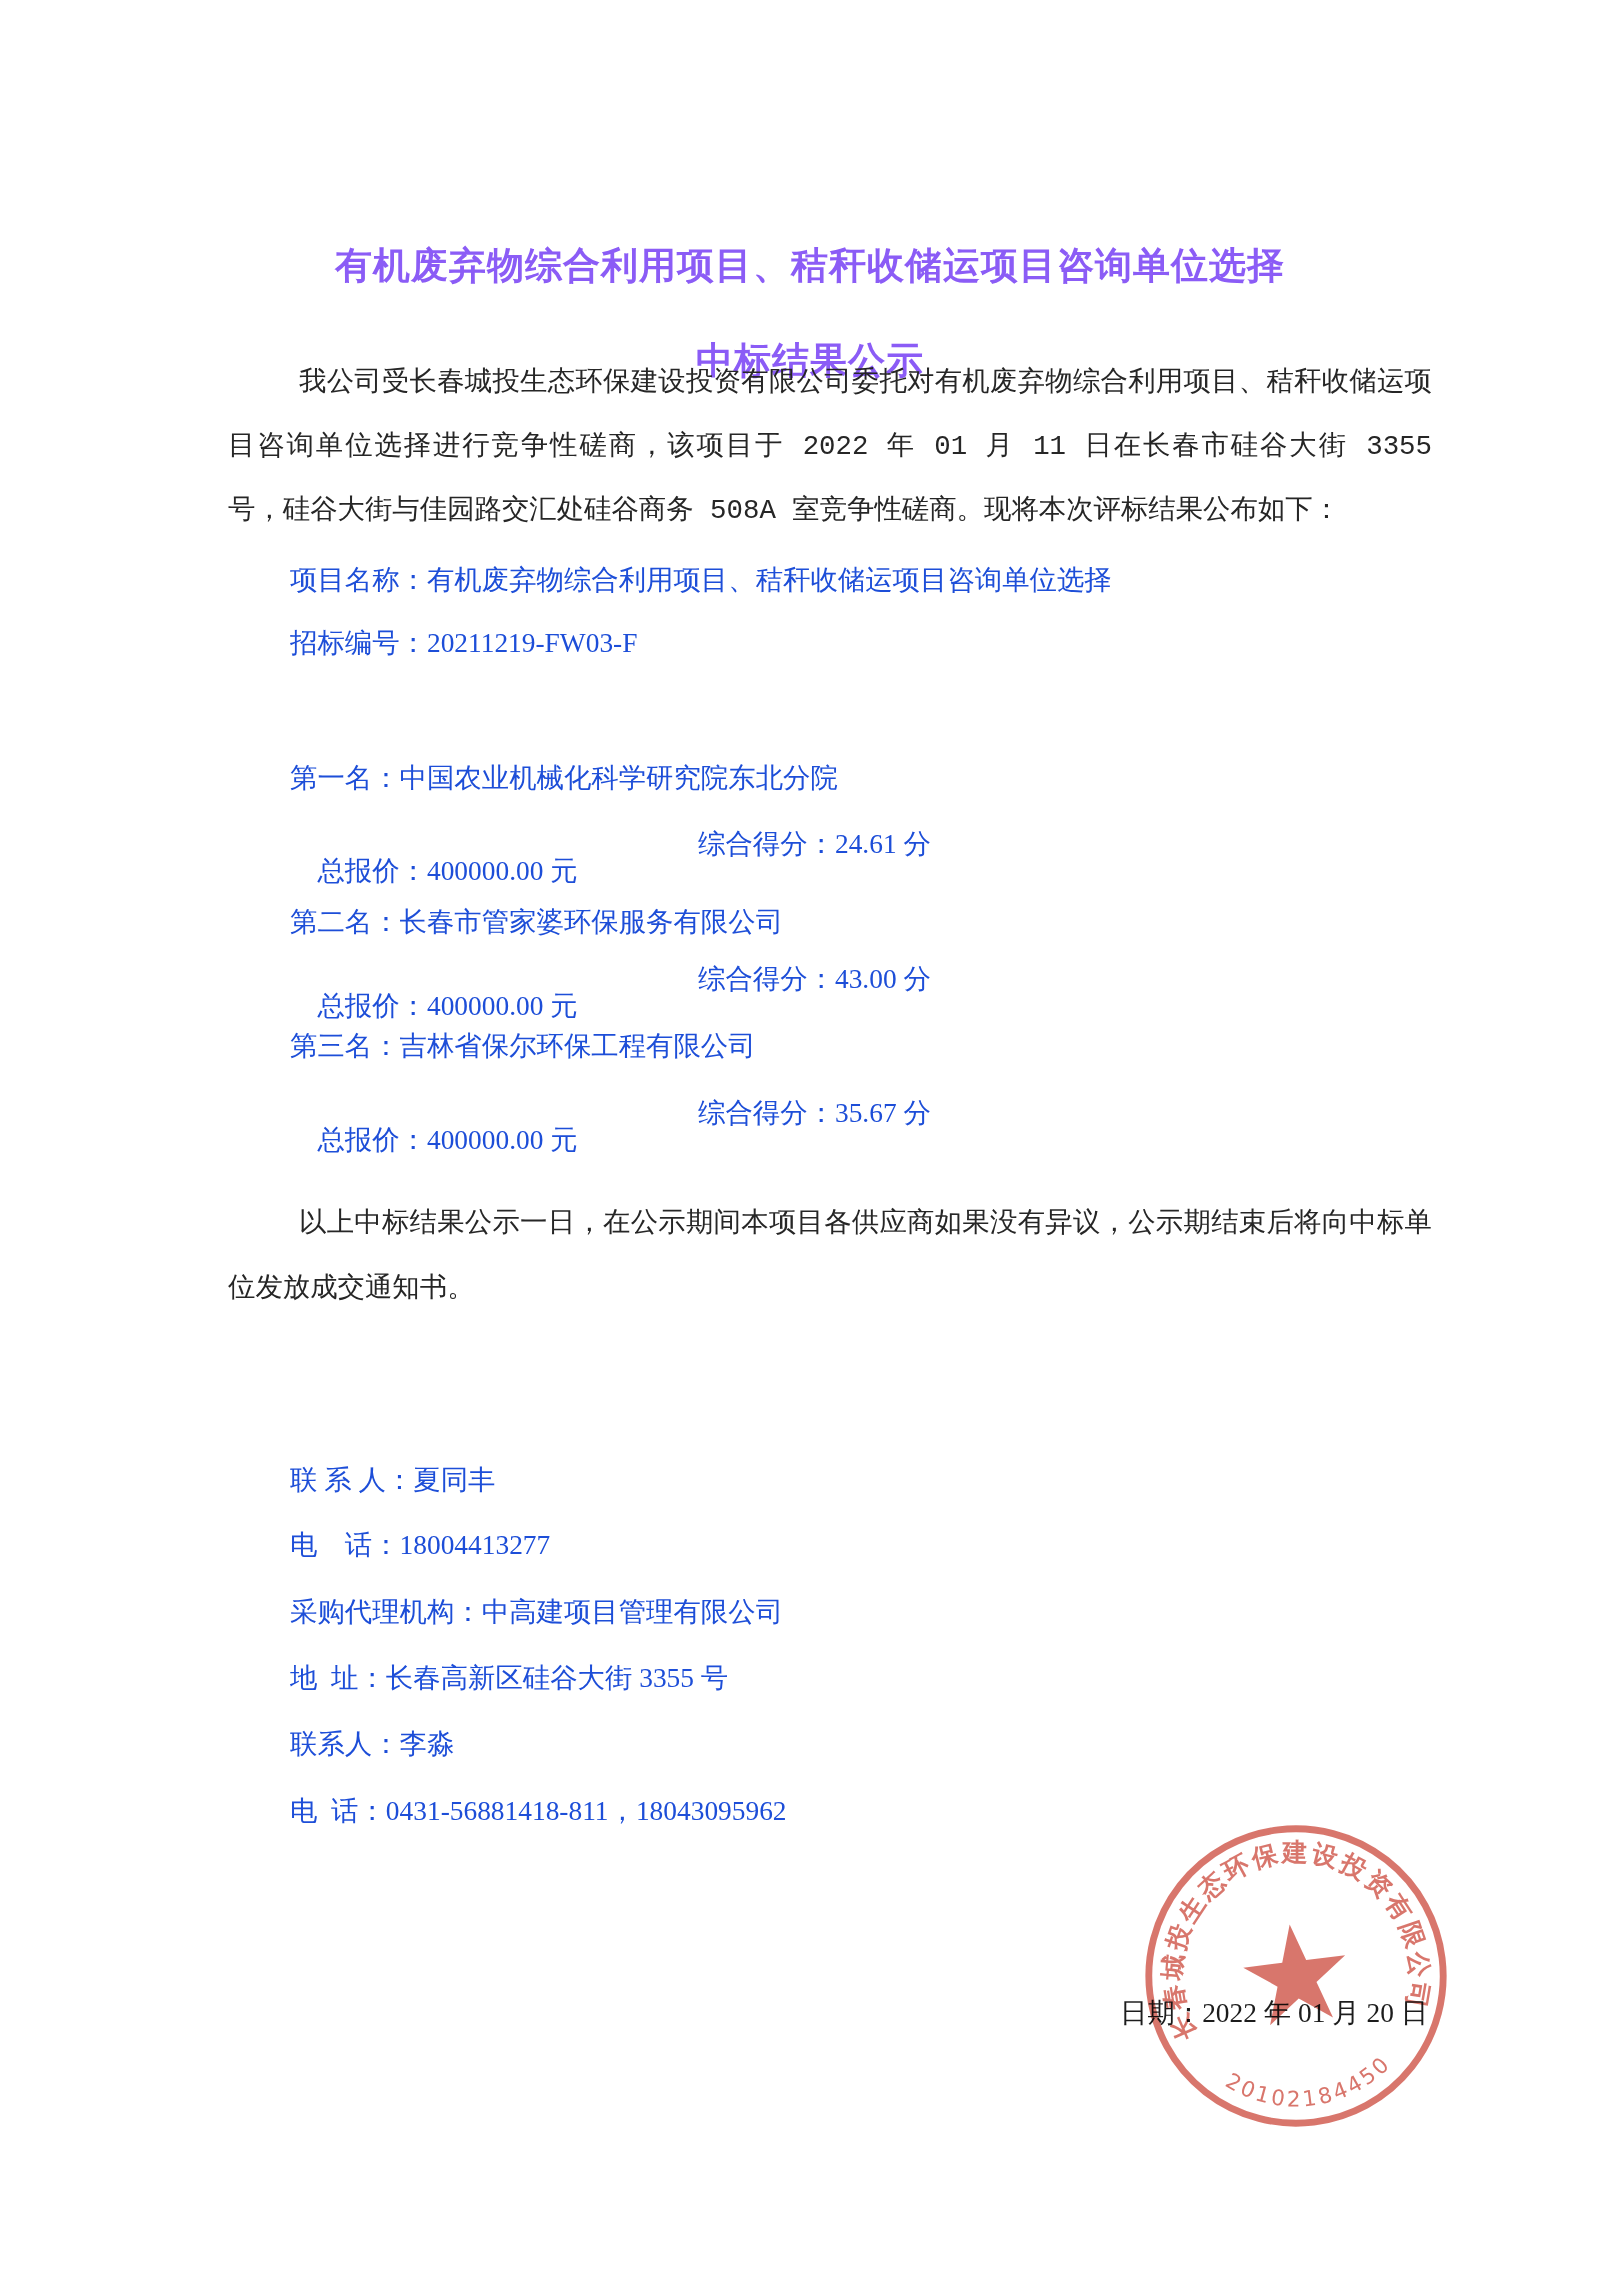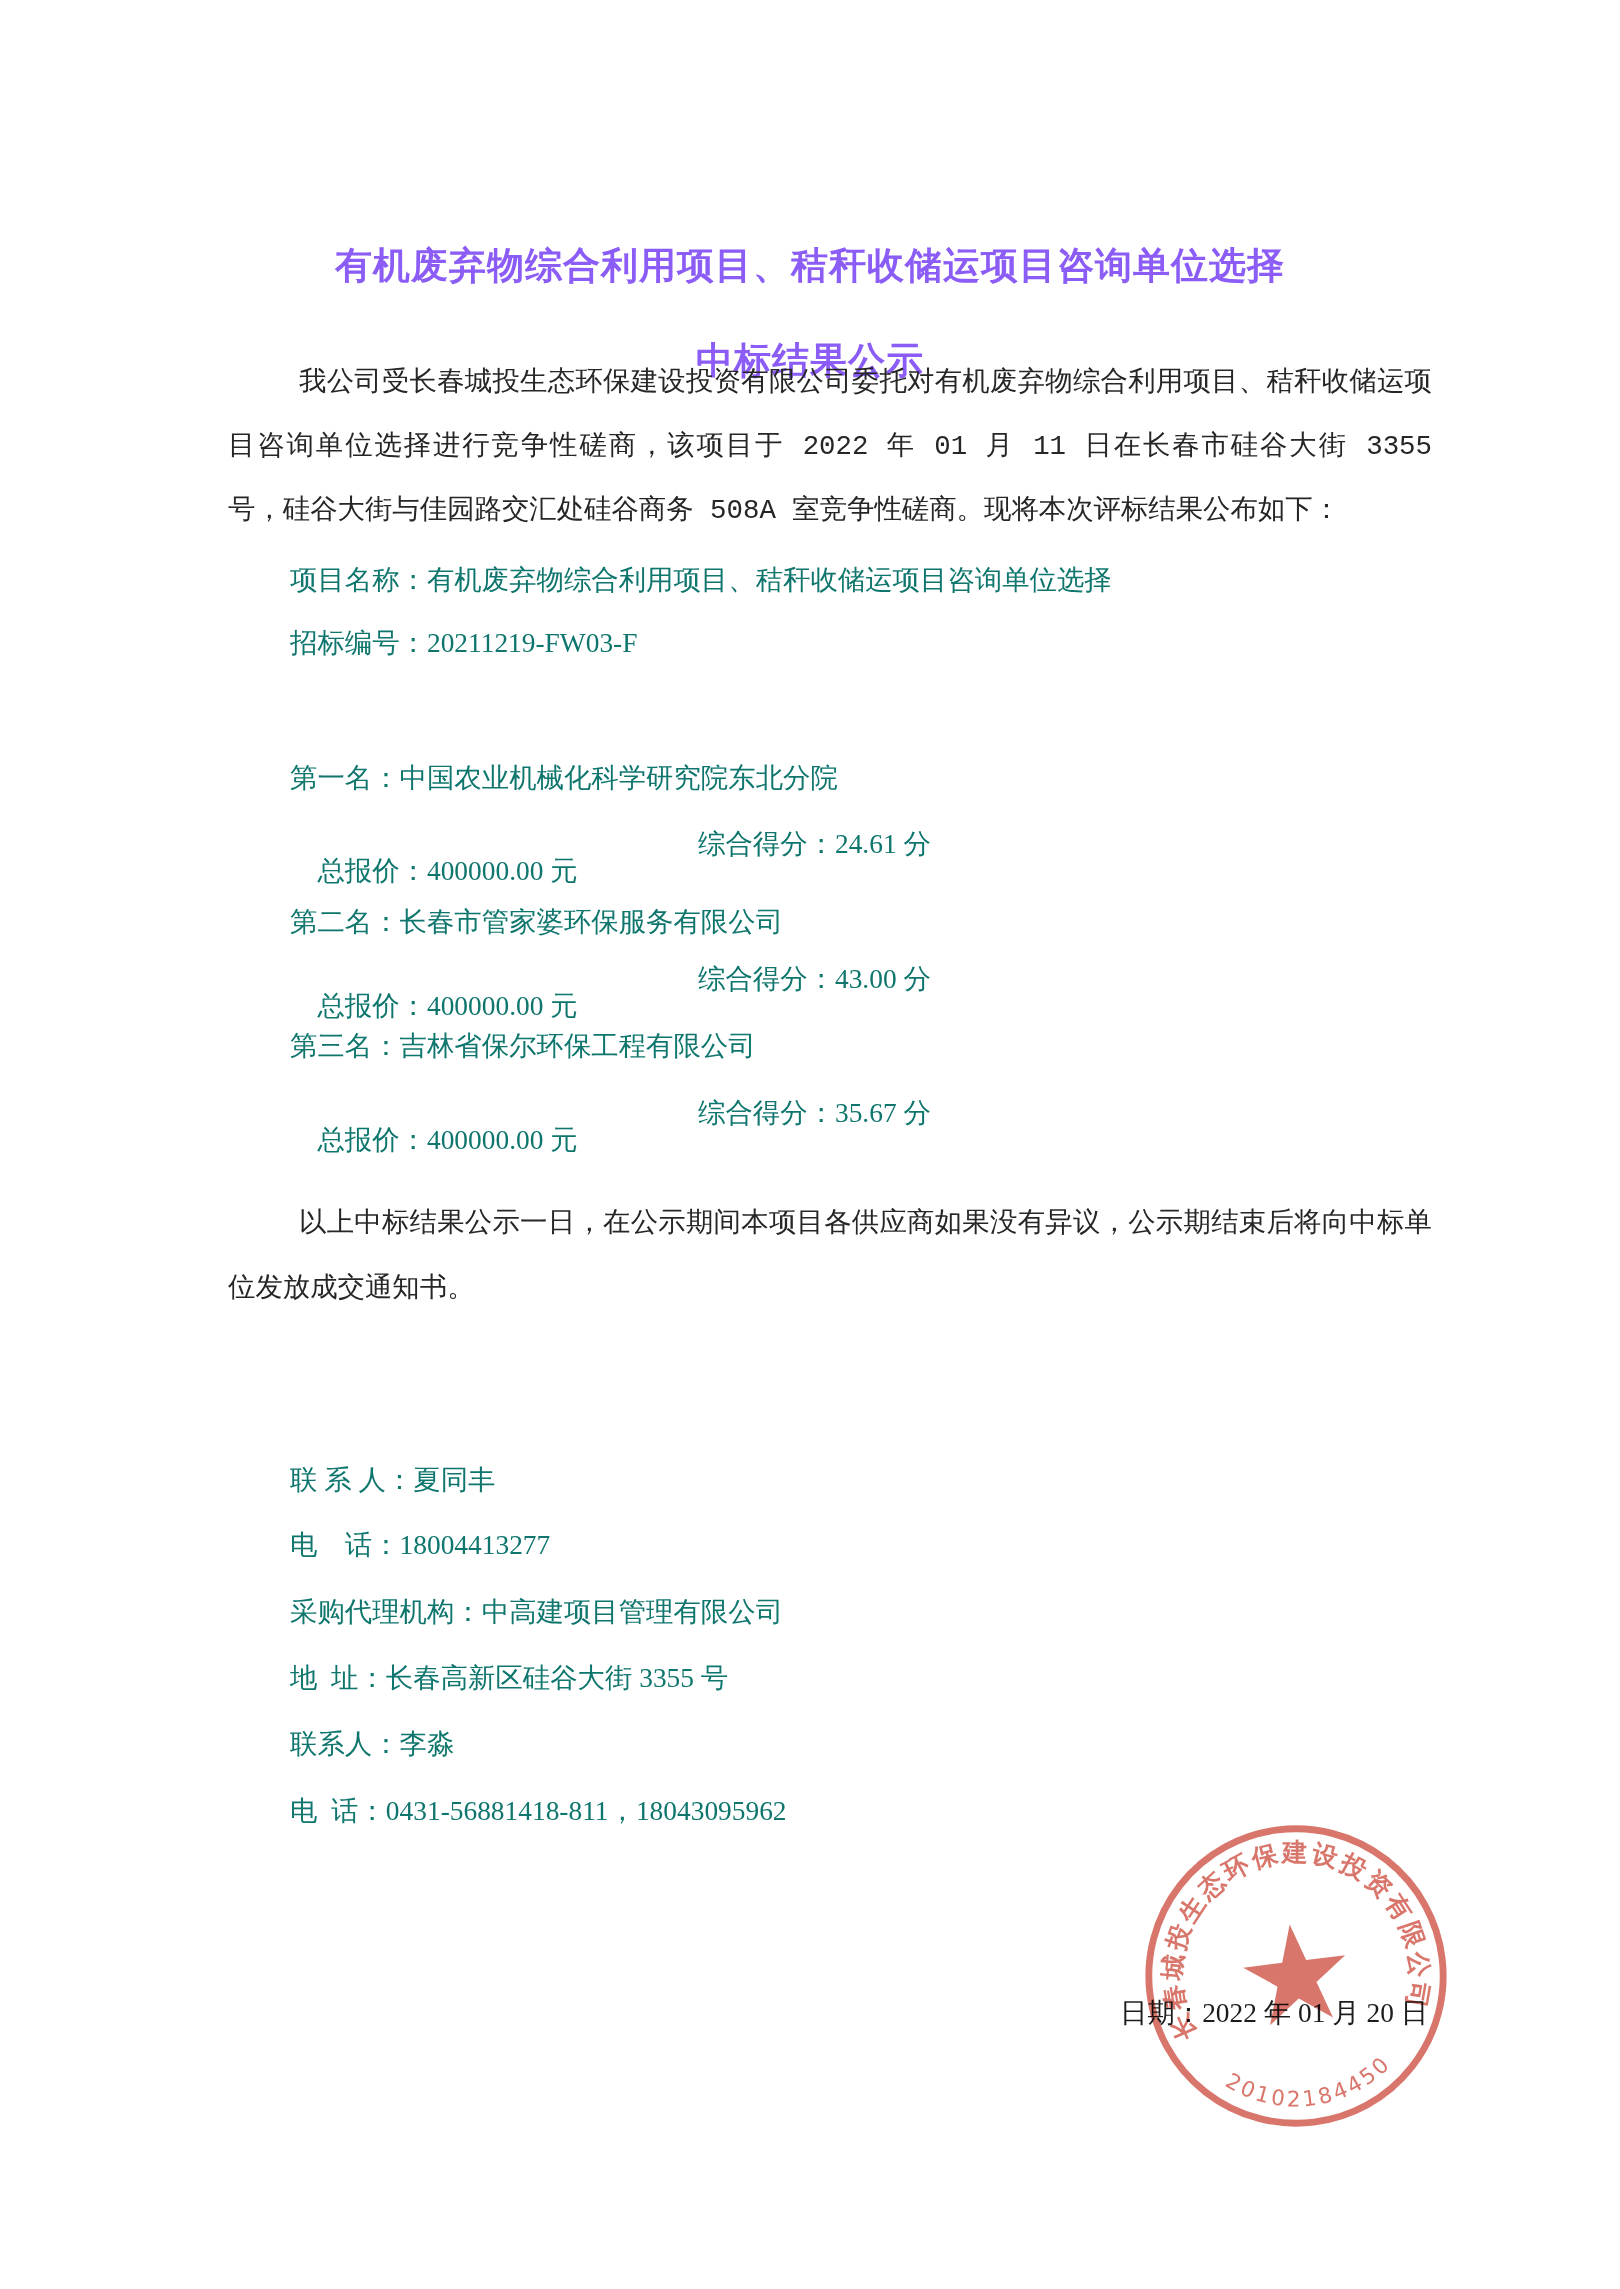--- a/index.html
+++ b/index.html
@@ -26,21 +26,21 @@
     font-size:27.4px;
     text-align:justify;text-justify:inter-ideograph;
     text-indent:71px;
     margin:0;color:#262626;
   }
   .intro{top:351px;line-height:64px;font-family:Liberation Mono, monospace;}
   .notice{top:1190px;line-height:65px;}
   .ln{
     position:absolute;left:290px;
     font-size:27.4px;line-height:27.4px;
-    white-space:pre;color:#0f766e;
+    white-space:pre;color:#1d4ed8;
   }
   .score{
     position:absolute;left:408px;top:0;
     white-space:pre;
   }
   .date-line{
     position:absolute;left:1103px;top:2000px;
     font-size:27.4px;line-height:27.4px;
     white-space:pre;color:#1c1c1c;
     z-index:1;

